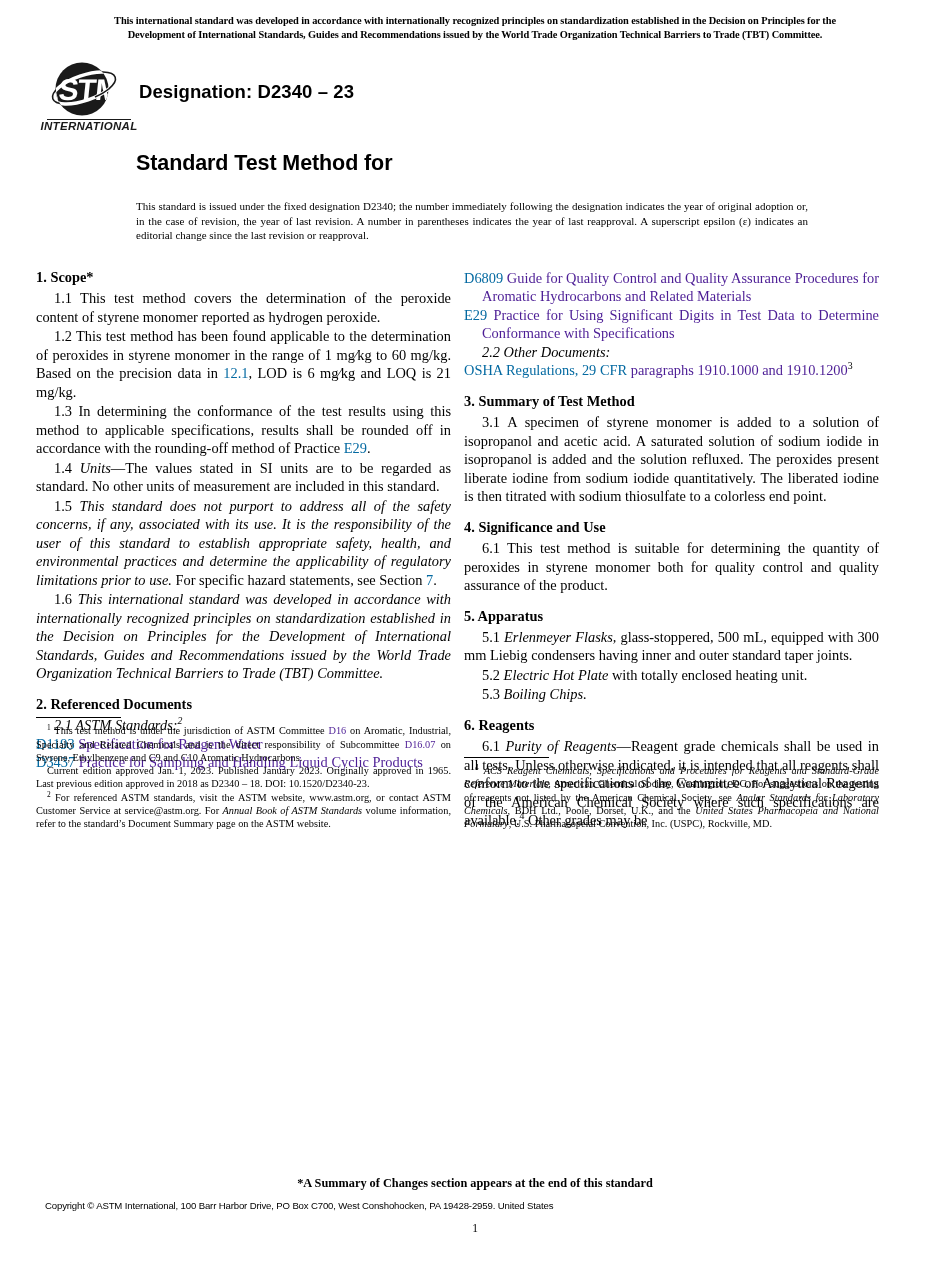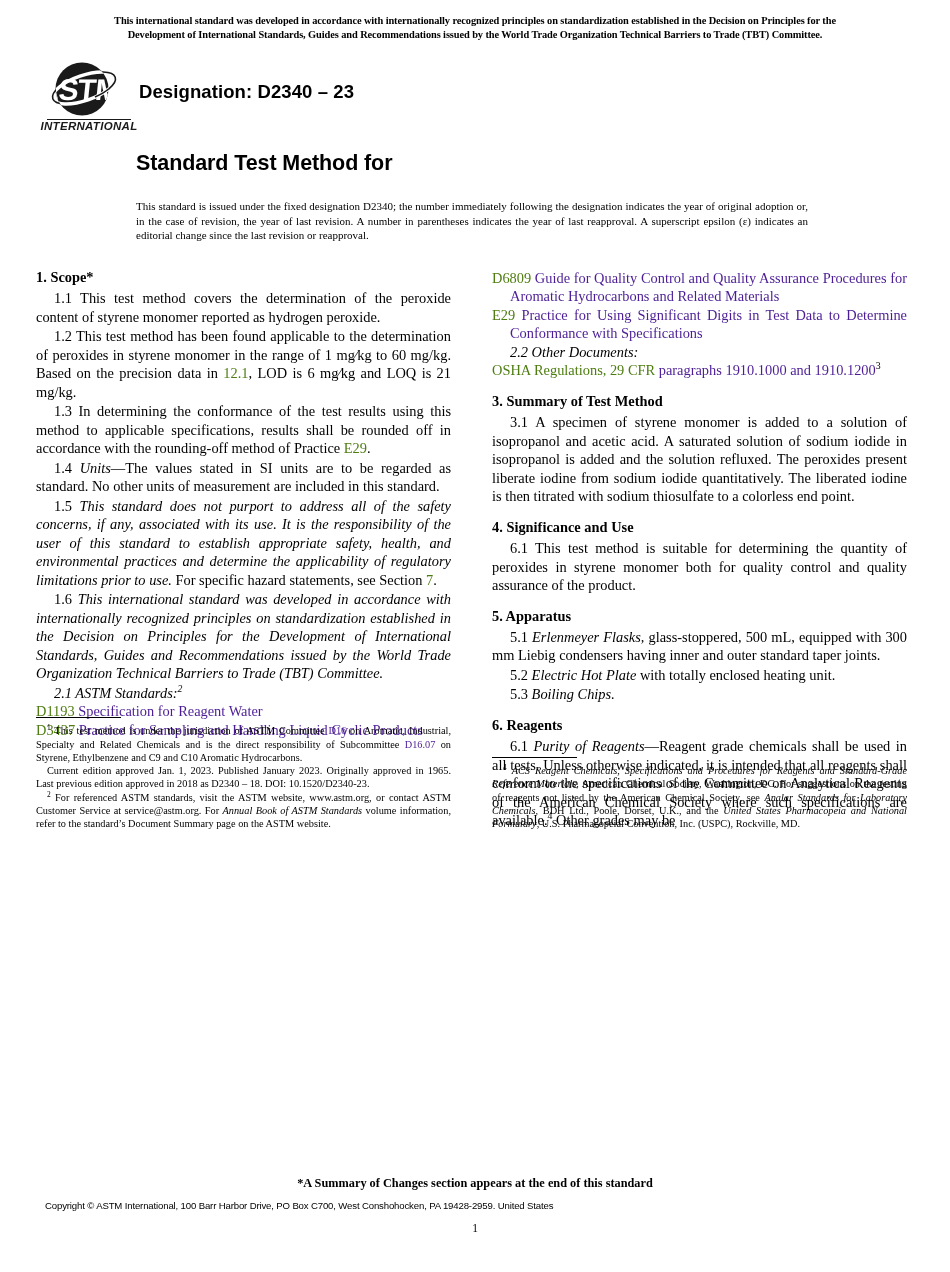--- a/index.html
+++ b/index.html
@@ -84,21 +84,21 @@
     line-height: 1.33;
     text-align: justify;
     max-width: 672px;
   }
 
   
   .columns {
     margin-top: 26px;
     position: relative;
     display: flex;
-    gap: 41px;
+    gap: 13px;
   }
   .col {
     width: 415px;
     position: relative;
   }
   .col-left  { width: 415px; }
   .col-right { width: 415px; }
 
   h2.sec {
     font-size: 14.4px;
@@ -109,21 +109,21 @@
   h2.sec.first { margin-top: 0; }
   p {
     margin: 0 0 1px 0;
     font-size: 14.4px;
     line-height: 1.285;
     text-align: justify;
     text-indent: 18px;
     hyphens: manual;
   }
   .it { font-style: italic; }
-  .red { color: #4d7c0f; }
+  .red { color: #0369a1; }
   .blue { color: #4c1d95; }
   .sup {
     font-size: 0.68em;
     vertical-align: super;
     line-height: 0;
   }
 
   
   .ref {
     text-indent: 0;
@@ -237,20 +237,21 @@
       <p><span>1.2  This test method has been found applicable to the determination of peroxides in styrene monomer in the range of 1 mg⁄kg to 60 mg/kg. Based on the precision data in </span><span class="red">12.1</span><span>, LOD is 6 mg⁄kg and LOQ is 21 mg/kg.</span></p>
 
       <p><span>1.3  In determining the conformance of the test results using this method to applicable specifications, results shall be rounded off in accordance with the rounding-off method of Practice </span><span class="red">E29</span><span>.</span></p>
 
       <p><span>1.4  </span><span class="it">Units</span><span>—The values stated in SI units are to be regarded as standard. No other units of measurement are included in this standard.</span></p>
 
       <p><span>1.5  </span><span class="it">This standard does not purport to address all of the safety concerns, if any, associated with its use. It is the responsibility of the user of this standard to establish appropriate safety, health, and environmental practices and determine the applicability of regulatory limitations prior to use.</span><span> For specific hazard statements, see Section </span><span class="red">7</span><span>.</span></p>
 
       <p><span>1.6  </span><span class="it">This international standard was developed in accordance with internationally recognized principles on standardization established in the Decision on Principles for the Development of International Standards, Guides and Recommendations issued by the World Trade Organization Technical Barriers to Trade (TBT) Committee.</span></p>
 
+      <h2 class="sec">2.  Referenced Documents</h2>
 
       <p class="subhead"><span>2.1  ASTM Standards:</span><span class="sup">2</span></p>
 
       <p class="ref"><span class="red">D1193</span> <span class="blue">Specification for Reagent Water</span></p>
 
       <p class="ref"><span class="red">D3437</span> <span class="blue">Practice for Sampling and Handling Liquid Cyclic Products</span></p>
 
       <div class="footnotes">
         <div class="fn-rule"></div>
         <p class="fn"><span class="sup">1</span><span> This test method is under the jurisdiction of ASTM Committee </span><span class="blue">D16</span><span> on Aromatic, Industrial, Specialty and Related Chemicals and is the direct responsibility of Subcommittee </span><span class="blue">D16.07</span><span> on Styrene, Ethylbenzene and C9 and C10 Aromatic Hydrocarbons.</span></p>

